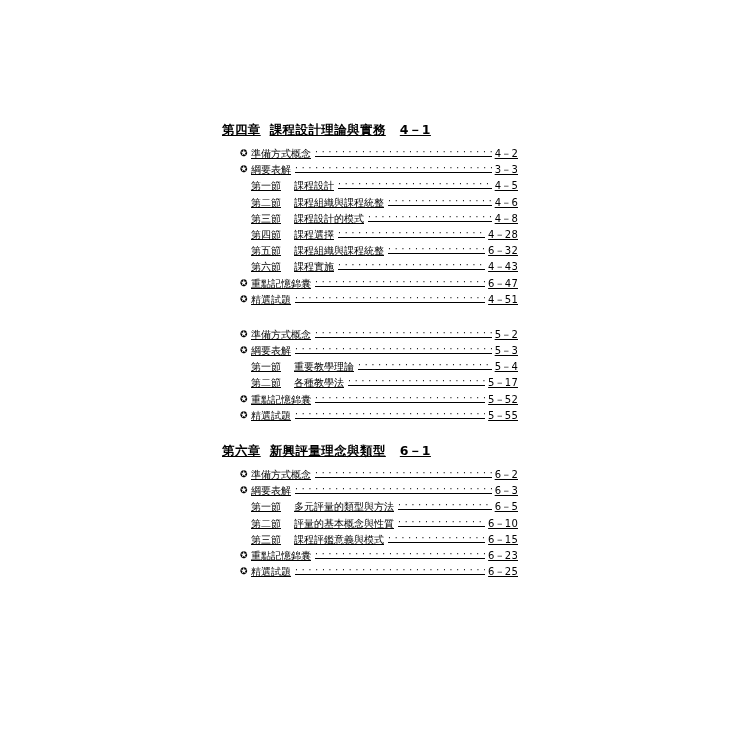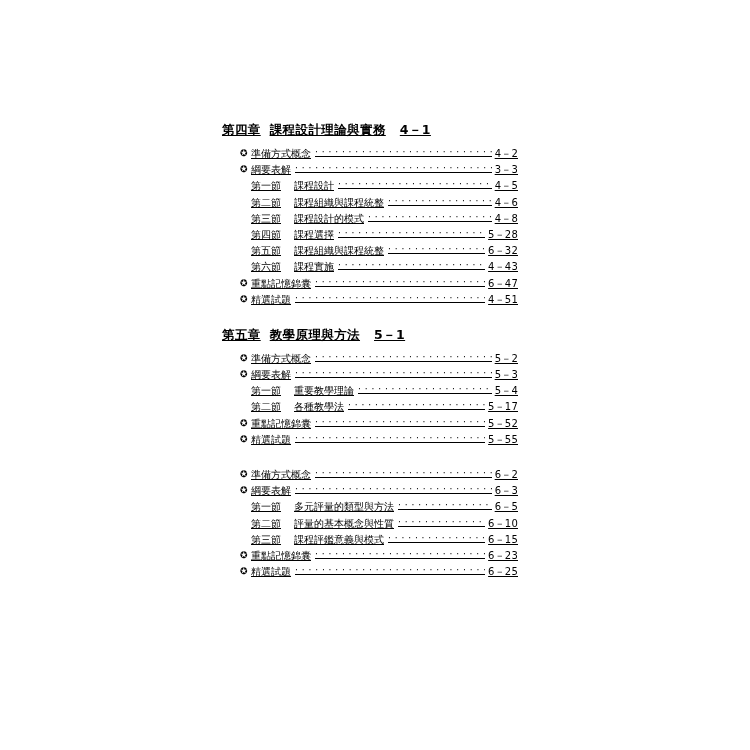--- a/index.html
+++ b/index.html
@@ -130,21 +130,21 @@
           <span class="sect">第三節</span>
           <span class="label">課程設計的模式</span>
           <span class="leader">· · · · · · · · · · · · · · · · · · · · · · · · · · · · · · · · · · · · · · · · · · · · · · · · · · · · · · · · · · · · · · · · · · · · · </span>
           <span class="pg">4－8</span>
         </div>
         <div class="entry section">
           <span class="bullet"><span class="bullet-glyph">✪</span></span>
           <span class="sect">第四節</span>
           <span class="label">課程選擇</span>
           <span class="leader">· · · · · · · · · · · · · · · · · · · · · · · · · · · · · · · · · · · · · · · · · · · · · · · · · · · · · · · · · · · · · · · · · · · · · </span>
-          <span class="pg">5－28</span>
+          <span class="pg">4－28</span>
         </div>
         <div class="entry section">
           <span class="bullet"><span class="bullet-glyph">✪</span></span>
           <span class="sect">第五節</span>
           <span class="label">課程組織與課程統整</span>
           <span class="leader">· · · · · · · · · · · · · · · · · · · · · · · · · · · · · · · · · · · · · · · · · · · · · · · · · · · · · · · · · · · · · · · · · · · · · </span>
           <span class="pg">6－32</span>
         </div>
         <div class="entry section">
           <span class="bullet"><span class="bullet-glyph">✪</span></span>
@@ -160,21 +160,20 @@
           <span class="pg">6－47</span>
         </div>
         <div class="entry bullet-entry">
           <span class="bullet"><span class="bullet-glyph">✪</span></span>
           <span class="label">精選試題</span>
           <span class="leader">· · · · · · · · · · · · · · · · · · · · · · · · · · · · · · · · · · · · · · · · · · · · · · · · · · · · · · · · · · · · · · · · · · · · · </span>
           <span class="pg">4－51</span>
         </div>
       </div>
       <div class="chapter-block">
-        <div class="chapter-head"><span class="ch-label">第五章</span><span class="ch-title">教學原理與方法</span><span class="ch-page">5－1</span></div>
         <div class="entry bullet-entry">
           <span class="bullet"><span class="bullet-glyph">✪</span></span>
           <span class="label">準備方式概念</span>
           <span class="leader">· · · · · · · · · · · · · · · · · · · · · · · · · · · · · · · · · · · · · · · · · · · · · · · · · · · · · · · · · · · · · · · · · · · · · </span>
           <span class="pg">5－2</span>
         </div>
         <div class="entry bullet-entry">
           <span class="bullet"><span class="bullet-glyph">✪</span></span>
           <span class="label">綱要表解</span>
           <span class="leader">· · · · · · · · · · · · · · · · · · · · · · · · · · · · · · · · · · · · · · · · · · · · · · · · · · · · · · · · · · · · · · · · · · · · · </span>
@@ -201,20 +200,21 @@
           <span class="pg">5－52</span>
         </div>
         <div class="entry bullet-entry">
           <span class="bullet"><span class="bullet-glyph">✪</span></span>
           <span class="label">精選試題</span>
           <span class="leader">· · · · · · · · · · · · · · · · · · · · · · · · · · · · · · · · · · · · · · · · · · · · · · · · · · · · · · · · · · · · · · · · · · · · · </span>
           <span class="pg">5－55</span>
         </div>
       </div>
       <div class="chapter-block">
+        <div class="chapter-head"><span class="ch-label">第六章</span><span class="ch-title">新興評量理念與類型</span><span class="ch-page">6－1</span></div>
         <div class="entry bullet-entry">
           <span class="bullet"><span class="bullet-glyph">✪</span></span>
           <span class="label">準備方式概念</span>
           <span class="leader">· · · · · · · · · · · · · · · · · · · · · · · · · · · · · · · · · · · · · · · · · · · · · · · · · · · · · · · · · · · · · · · · · · · · · </span>
           <span class="pg">6－2</span>
         </div>
         <div class="entry bullet-entry">
           <span class="bullet"><span class="bullet-glyph">✪</span></span>
           <span class="label">綱要表解</span>
           <span class="leader">· · · · · · · · · · · · · · · · · · · · · · · · · · · · · · · · · · · · · · · · · · · · · · · · · · · · · · · · · · · · · · · · · · · · · </span>

